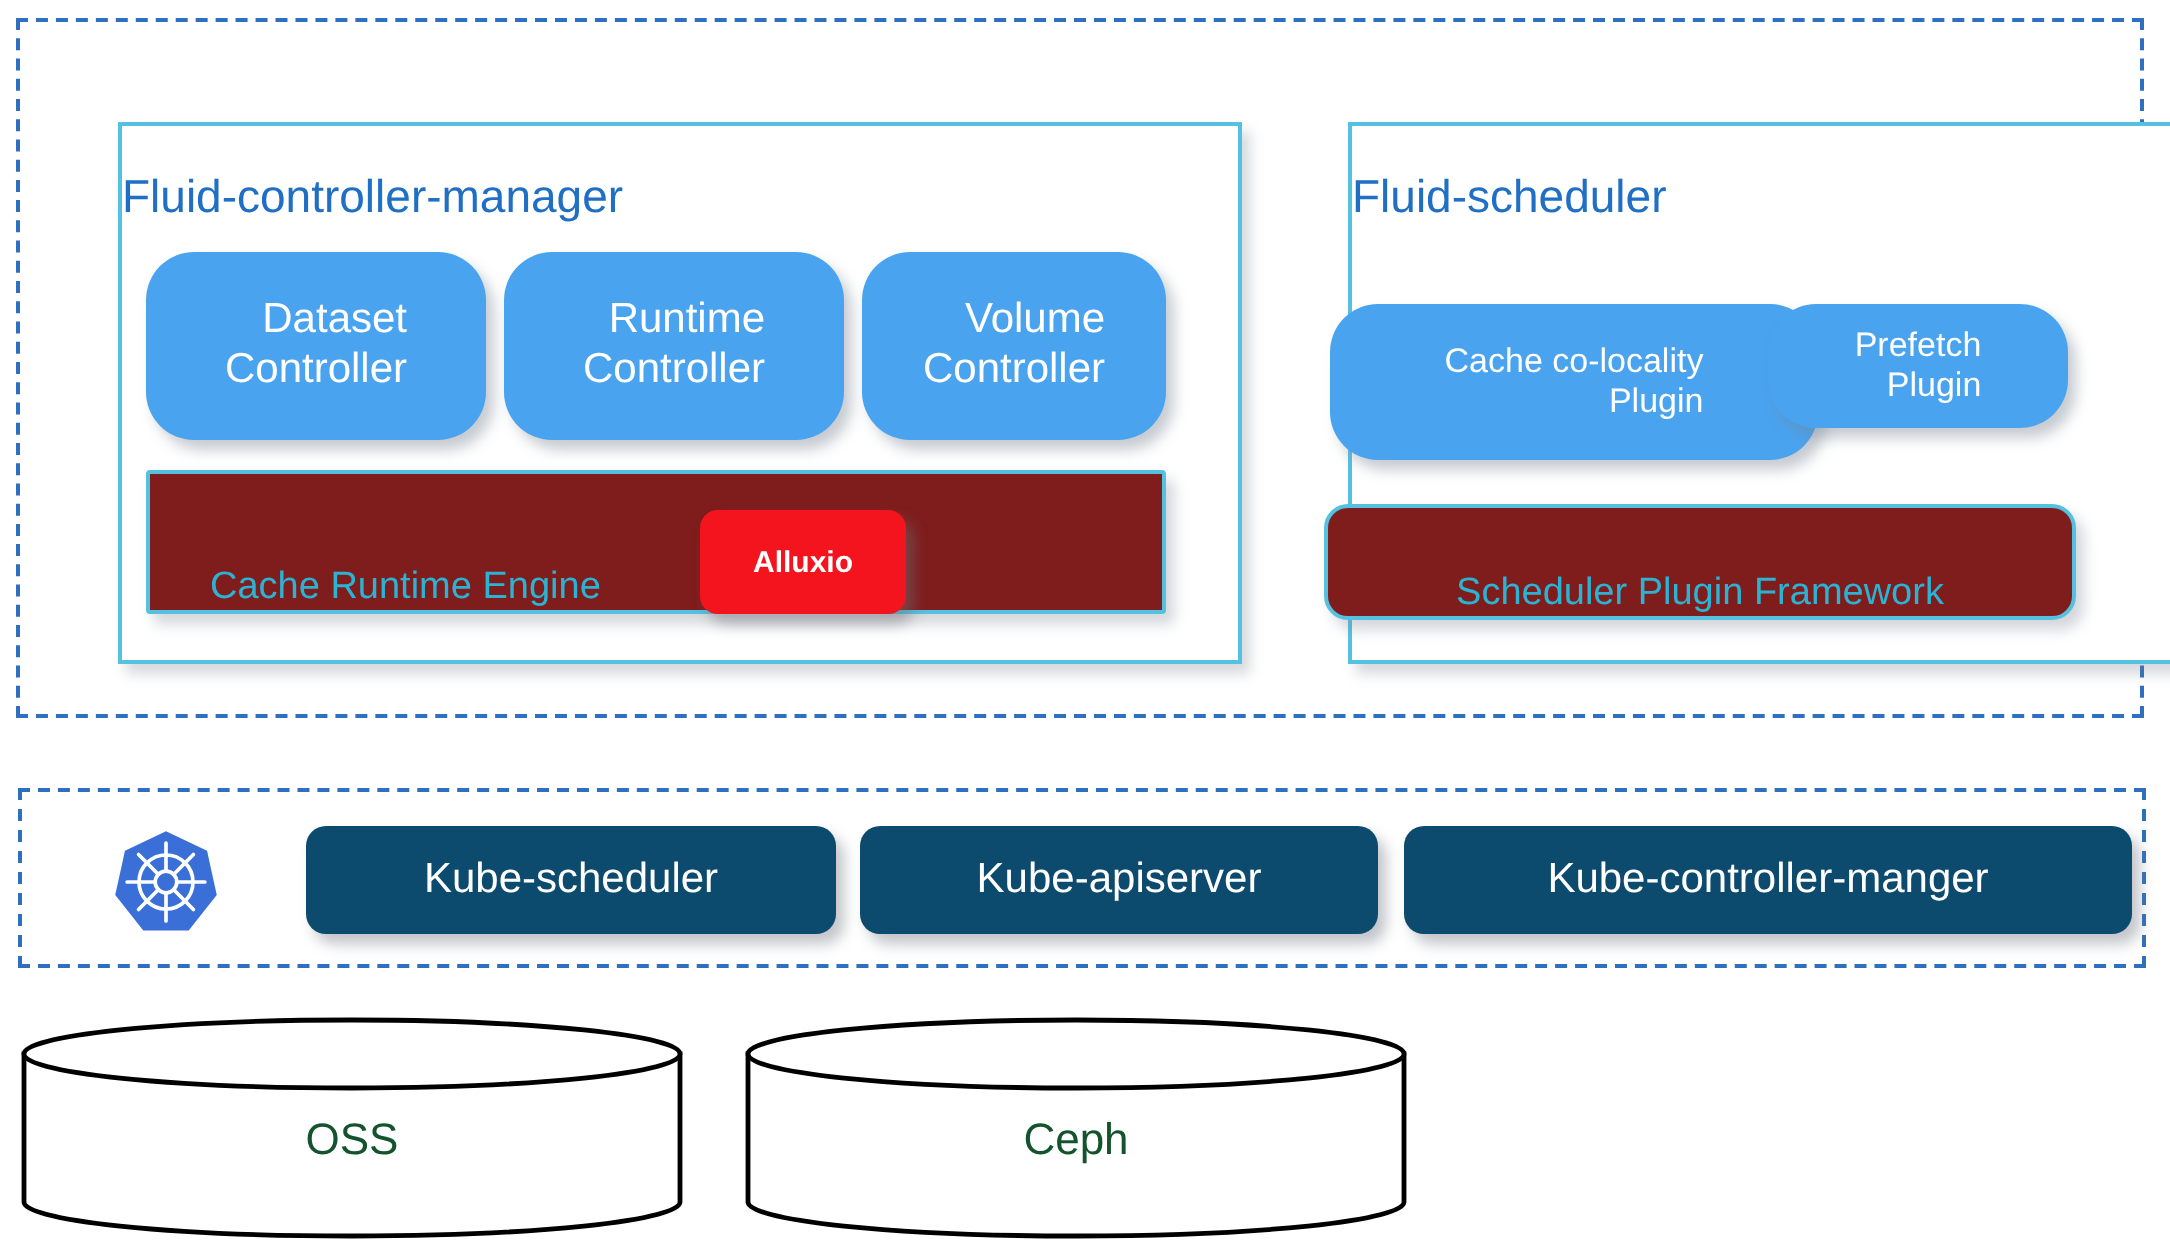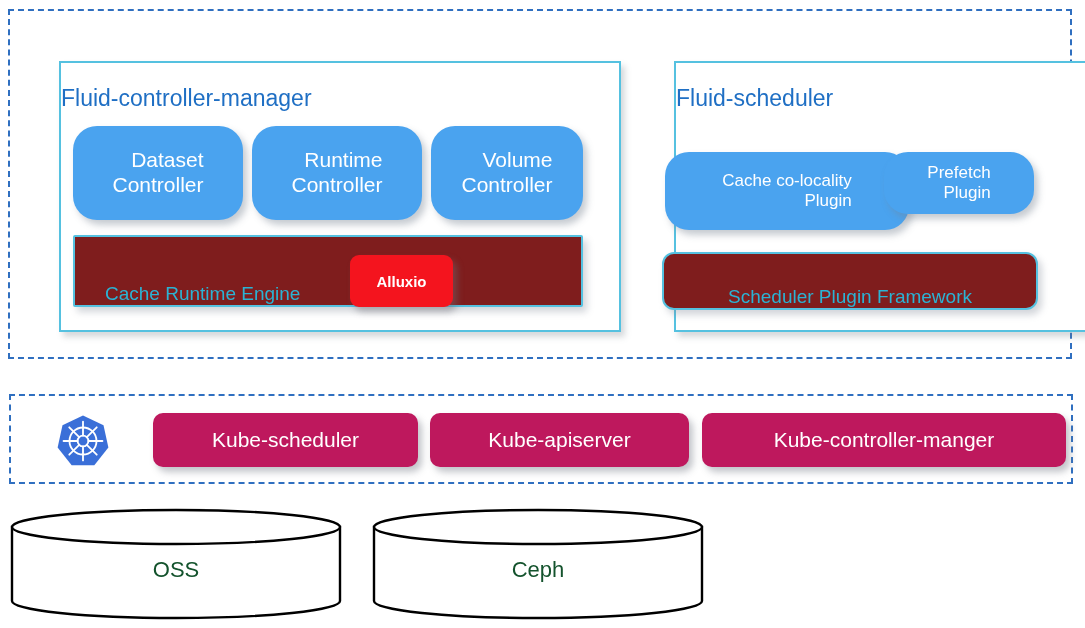--- a/index.html
+++ b/index.html
@@ -158,21 +158,21 @@
   
   #k8s-logo-icon {
     position: absolute;
     left: 56px;
     top: 414px;
     width: 54px;
     height: 54px;
   }
   .navy-box {
     position: absolute;
-    background: #be185d;
+    background: #0c4a6e;
     border-radius: 10px;
     box-shadow: 4px 5px 7px rgba(120,125,135,.45);
     color: #ffffff;
     font-size: 21px;
     display: flex;
     align-items: center;
     justify-content: center;
     text-align: center;
     box-sizing: border-box;
     padding: 0 18px;

